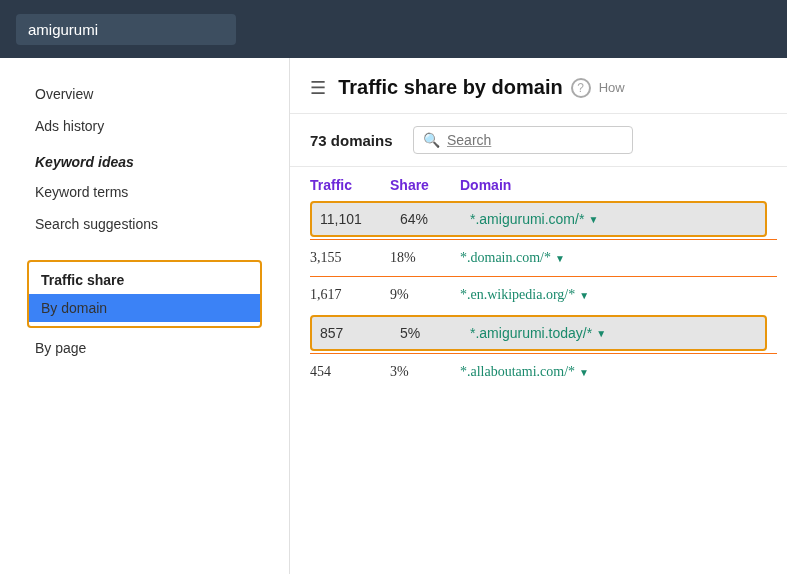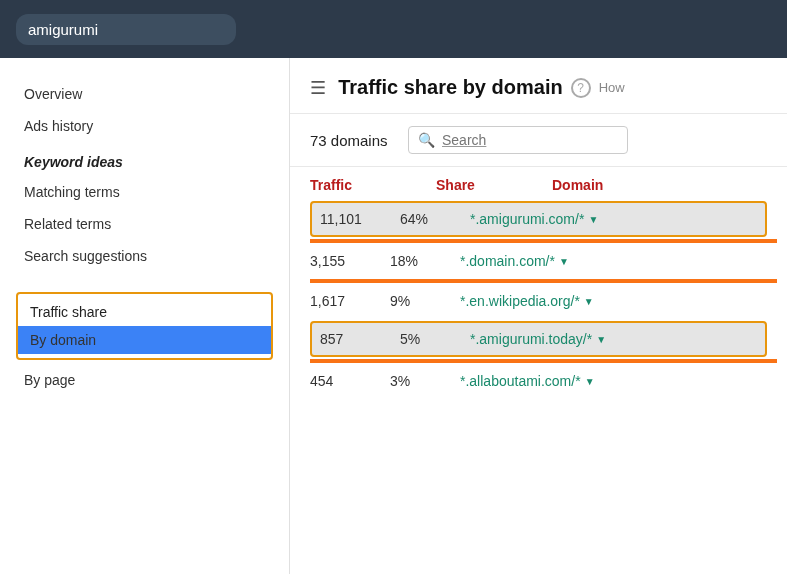--- a/index.html
+++ b/index.html
@@ -9,40 +9,40 @@
     .top-bar {
       background: #2d3a4a;
       padding: 12px 16px;
       height: 58px;
       display: flex;
       align-items: center;
     }
     .top-search-input {
       background: #3d4e60;
       border: none;
-      border-radius: 12px;
+      border-radius: 4px;
       color: #fff;
       font-size: 15px;
       padding: 7px 12px;
       width: 220px;
       outline: none;
     }
 
     
     .main-layout {
       display: flex;
       height: calc(574px - 58px);
     }
 
     
     .sidebar {
       width: 290px;
       background: #fff;
       border-right: 1px solid #e0e0e0;
-      padding: 20px 4px;
+      padding: 20px 15px;
       flex-shrink: 0;
     }
     .sidebar-item {
       padding: 8px 20px;
       cursor: pointer;
       color: #333;
       font-size: 14px;
     }
     .sidebar-section-title {
       padding: 12px 20px 6px 20px;
@@ -52,21 +52,21 @@
       font-style: italic;
     }
     .traffic-share-section {
       border: 2px solid #e8960c;
       border-radius: 4px;
       margin: 8px 12px 4px 12px;
       padding: 4px 0;
     }
     .traffic-share-title {
       padding: 6px 12px;
-      font-weight: normal;
+      font-weight: bold;
       font-size: 14px;
       color: #222;
     }
     .traffic-share-item {
       padding: 6px 12px;
       cursor: pointer;
       color: #333;
     }
     .traffic-share-item.active {
       background: #3b82f6;
@@ -119,21 +119,21 @@
 
     
     .toolbar {
       padding: 12px 20px;
       display: flex;
       align-items: center;
       border-bottom: 1px solid #e8e8e8;
     }
     .domain-count {
       font-size: 15px;
-      font-weight: normal;
+      font-weight: bold;
       color: #222;
       margin-right: 20px;
     }
     .search-box {
       display: flex;
       align-items: center;
       border: 1px solid #ccc;
       border-radius: 4px;
       padding: 5px 10px;
       background: #fff;
@@ -155,23 +155,22 @@
     }
 
     
     .table-container {
       padding: 0 0 0 20px;
     }
     .table-header {
       display: flex;
       padding: 10px 0 6px 0;
       font-weight: bold;
-      color: #b91c1c;
-      font-size: 14px;
-      gap: 46px;
+      color: #6d28d9;
+      font-size: 14px;
     }
     .col-traffic { width: 80px; }
     .col-share { width: 70px; }
     .col-domain { flex: 1; }
 
     .table-row {
       display: flex;
       align-items: center;
       padding: 10px 0;
       border-top: 1px solid #f0f0f0;
@@ -184,21 +183,22 @@
     .table-row .col-domain { color: #1a8a6c; display: flex; align-items: center; gap: 4px; text-align: right; }
 
     .row-highlighted {
       border: 2px solid #e8960c !important;
       border-radius: 4px;
       margin: 2px 10px 2px 0;
       padding: 8px 8px;
       background: #e5e5e5;
     }
     .row-normal {
-      border-top: 4px solid #f97316;
+      border-top: 1px solid #f97316;
+      font-family: Liberation Serif, serif;
     }
 
     .dropdown-arrow {
       color: #1a8a6c;
       font-size: 10px;
       cursor: pointer;
     }
 
     .rows-wrapper {
       padding-right: 10px;
@@ -211,22 +211,21 @@
   <input class="top-search-input" type="text" value="amigurumi" style="">
 </div>
 
 <div class="main-layout">
 
   <div class="sidebar">
     <div class="sidebar-item">Overview</div>
     <div class="sidebar-item">Ads history</div>
 
     <div class="sidebar-section-title">Keyword ideas</div>
-    <div class="sidebar-item">Matching terms</div>
-    <div class="sidebar-item">Related terms</div>
+    <div class="sidebar-item">Keyword terms</div>
     <div class="sidebar-item">Search suggestions</div>
 
     <div style="height:12px;"></div>
     <div class="traffic-share-section">
       <div class="traffic-share-title">Traffic share</div>
       <div class="traffic-share-item active">By domain</div>
     </div>
     <div class="sidebar-item">By page</div>
   </div>
 

